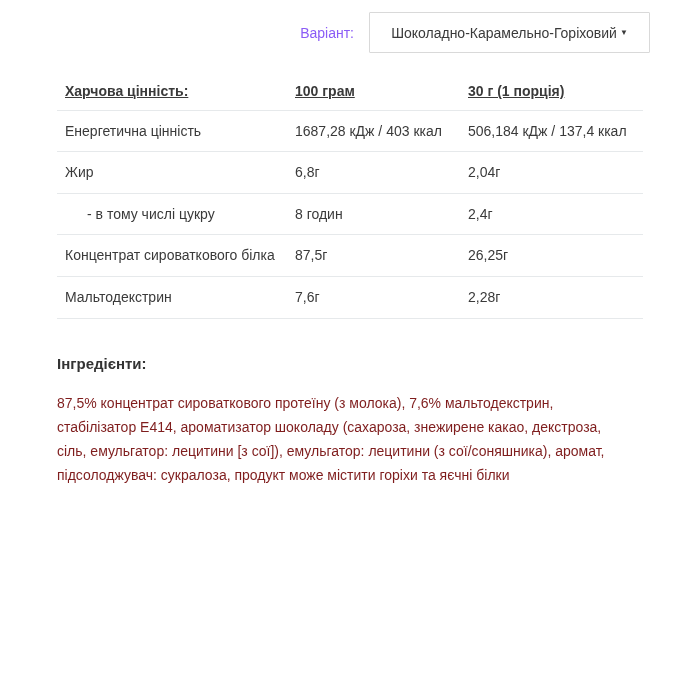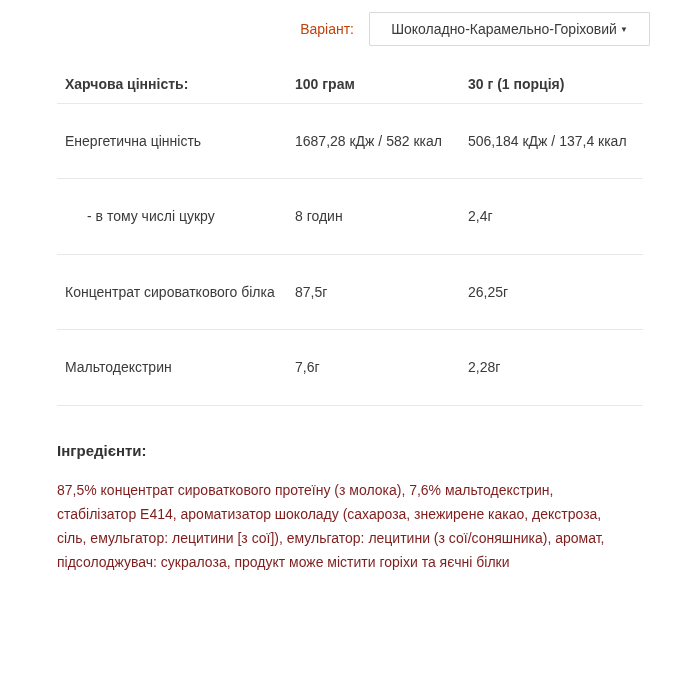--- a/index.html
+++ b/index.html
@@ -21,27 +21,27 @@
 
   
   .variant-row {
     display: flex;
     align-items: center;
     justify-content: flex-end;
     margin: 12px 50px 0 0;
   }
   .variant-label {
     font-size: 14px;
-    color: #c2410c;
+    color: #8b5cf6;
     margin-right: 15px;
   }
   .variant-select {
     box-sizing: border-box;
     min-width: 281px;
-    height: 34px;
+    height: 41px;
     border: 1px solid #d9d9d9;
     border-radius: 1px;
     background: #ffffff;
     display: flex;
     align-items: center;
     justify-content: center;
     padding: 0 10px;
     font-size: 14px;
     color: #3a3a3a;
     cursor: pointer;
@@ -60,25 +60,26 @@
     margin: 20px 0 0 57px;
   }
   table.nutrition th,
   table.nutrition td {
     border-bottom: 1px solid #e6e9eb;
     font-size: 14px;
     color: #3a3a3a;
     text-align: left;
     vertical-align: middle;
     line-height: 1.9;
-    padding: 24px 0;
+    padding: 7px 0;
   }
   table.nutrition th {
     font-weight: bold;
     padding: 5px 0;
+    text-decoration: underline;
   }
   .cell-name { padding-left: 8px !important; padding-right: 10px !important; }
   tr.sub .cell-name { padding-left: 30px !important; }
   .cell-v100 { padding-right: 25px !important; }
   .cell-v30  { padding-right: 10px !important; }
 
   
   .ingredients {
     margin: 36px 77px 0 57px;
   }
@@ -118,22 +119,27 @@
     <thead>
       <tr>
         <th class="cell-name">Харчова цінність:</th>
         <th class="cell-v100">100 грам</th>
         <th class="cell-v30">30 г (1 порція)</th>
       </tr>
     </thead>
     <tbody>
       <tr>
         <td class="cell-name">Енергетична цінність</td>
-        <td class="cell-v100">1687,28 кДж / 582 ккал</td>
+        <td class="cell-v100">1687,28 кДж / 403 ккал</td>
         <td class="cell-v30">506,184 кДж / 137,4 ккал</td>
+      </tr>
+      <tr>
+        <td class="cell-name">Жир</td>
+        <td class="cell-v100">6,8г</td>
+        <td class="cell-v30">2,04г</td>
       </tr>
       <tr class="sub">
         <td class="cell-name">- в тому числі цукру</td>
         <td class="cell-v100">8 годин</td>
         <td class="cell-v30">2,4г</td>
       </tr>
       <tr>
         <td class="cell-name">Концентрат сироваткового білка</td>
         <td class="cell-v100">87,5г</td>
         <td class="cell-v30">26,25г</td>

